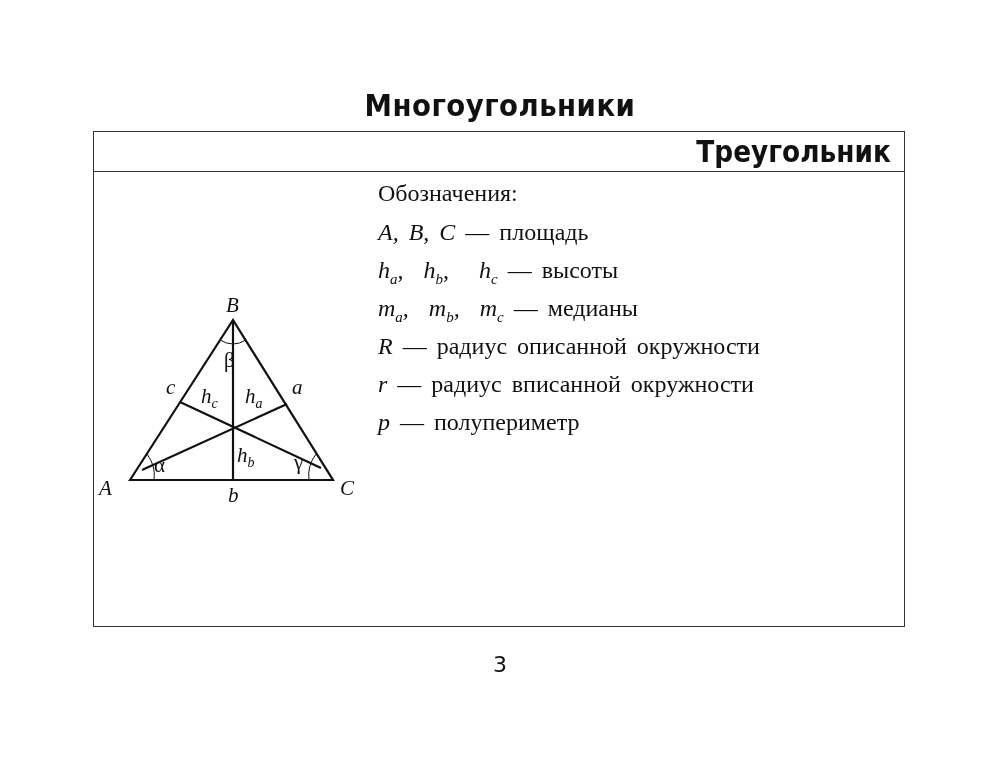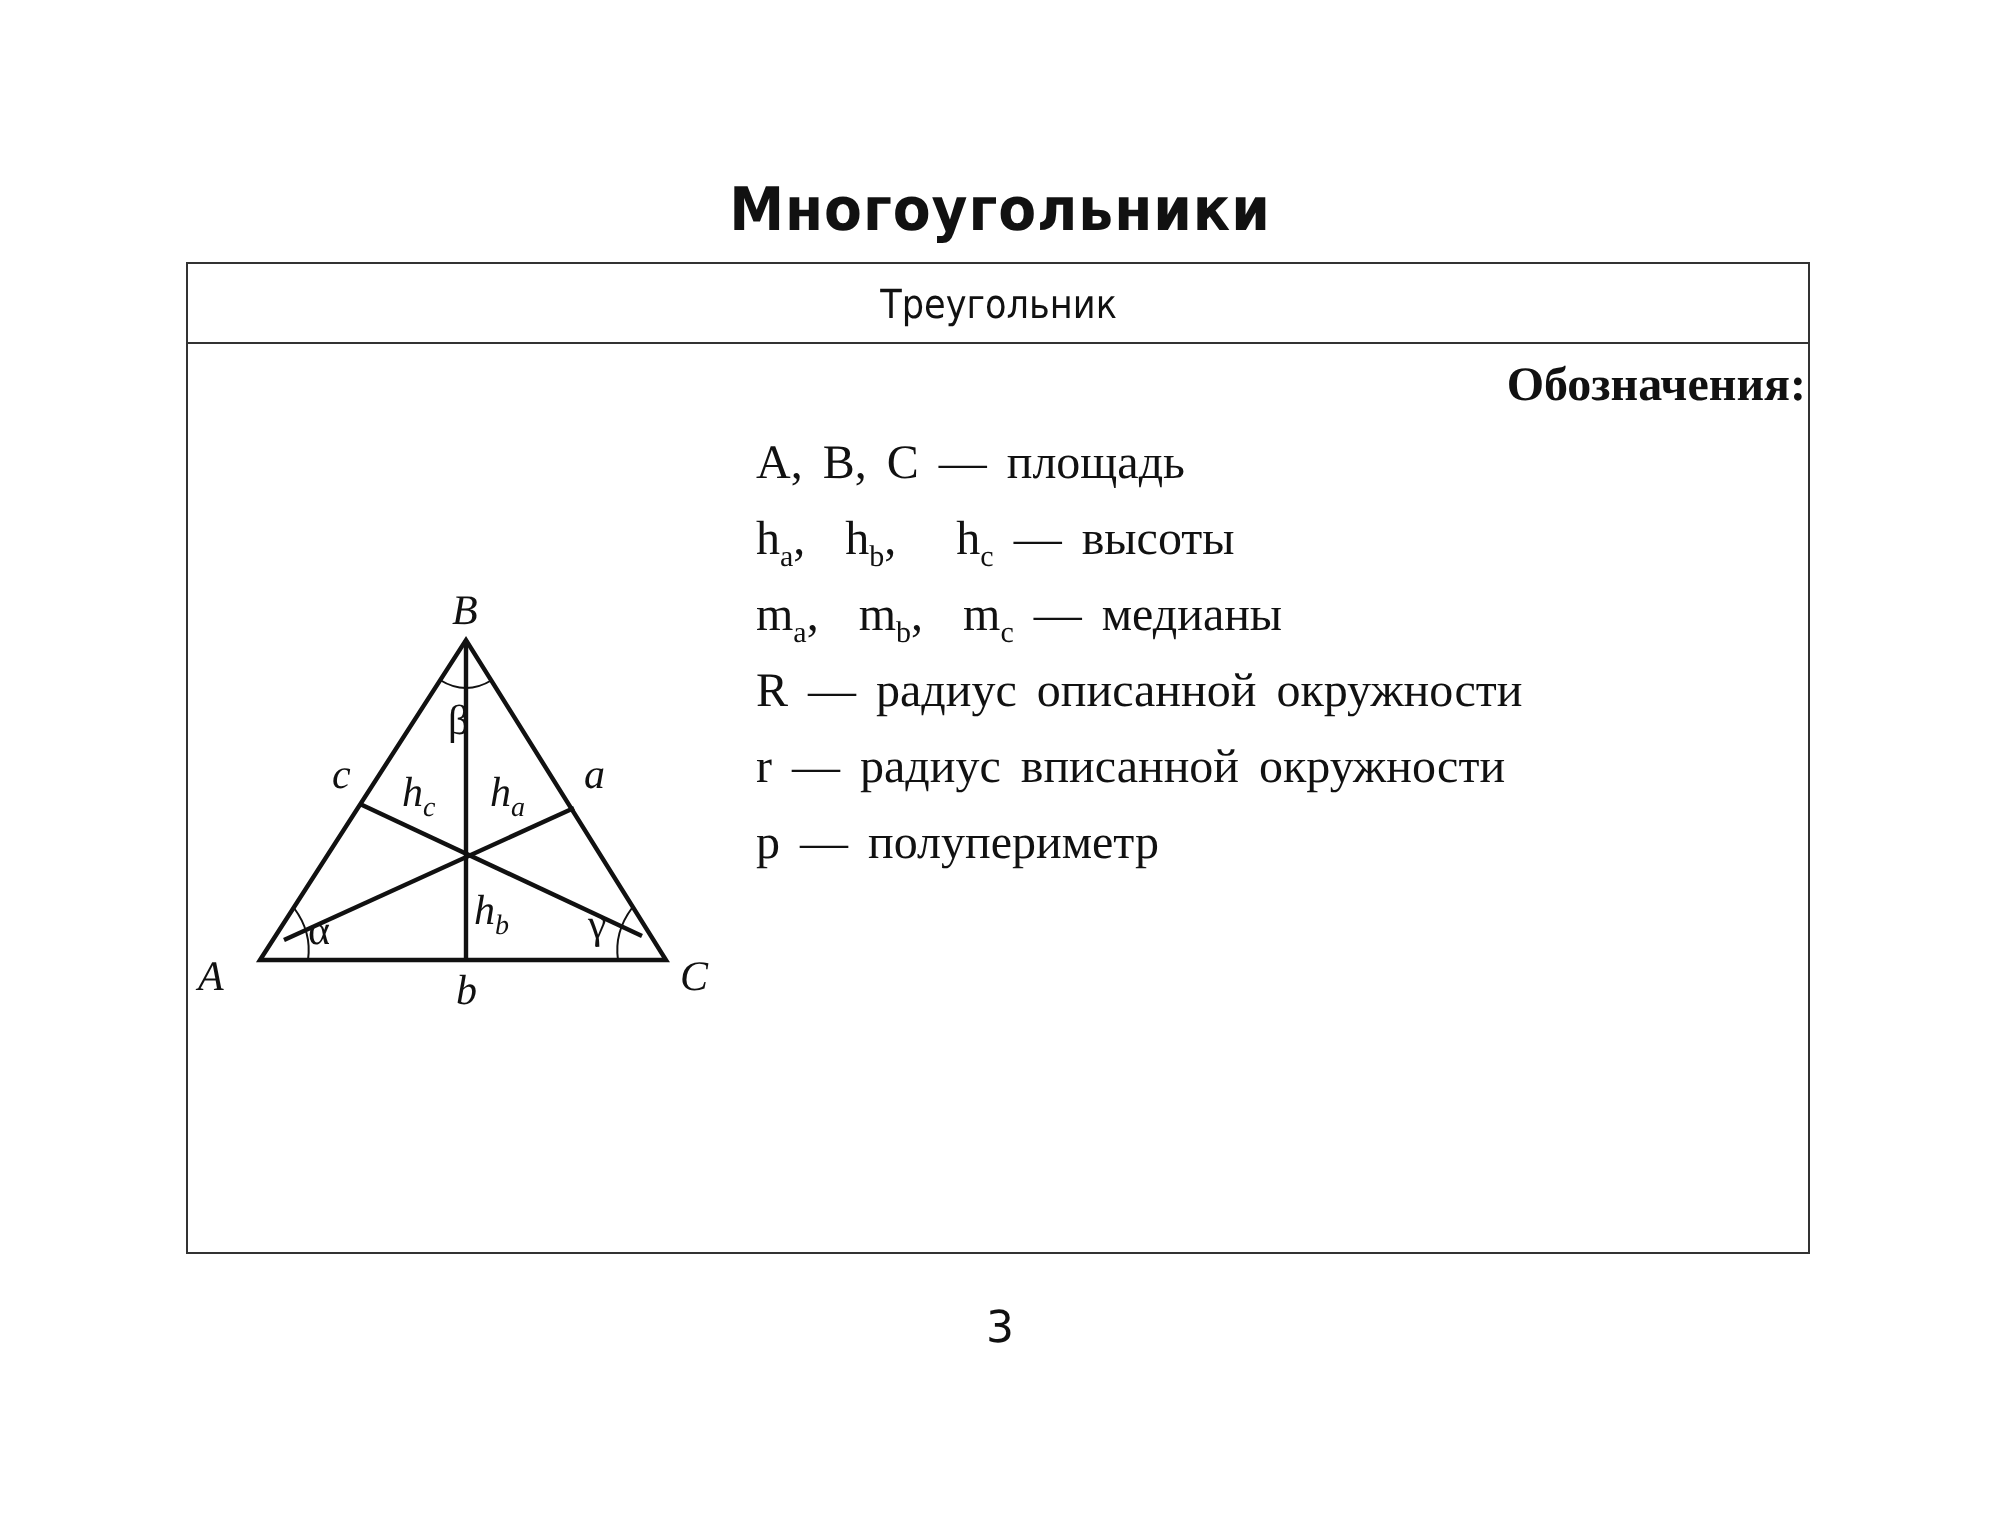--- a/index.html
+++ b/index.html
@@ -9,33 +9,33 @@
       font-family: "DejaVu Sans", sans-serif; font-weight: bold; font-size: 30px; letter-spacing: 0.5px;
       transform: scaleX(0.92);
     }
     .box {
       position: absolute; left: 93px; top: 131px; width: 812px; height: 496px;
       border: 1.5px solid #333; box-sizing: border-box;
     }
     .section-header {
       position: absolute; left: 0; top: 0; width: 100%; height: 40px;
       border-bottom: 1.5px solid #333; box-sizing: border-box;
-      text-align: center; font-family: "DejaVu Sans", sans-serif; font-weight: normal;
-      font-size: 20px; line-height: 40px;
+      text-align: right; font-family: "DejaVu Sans", sans-serif; font-weight: bold;
+      font-size: 30px; line-height: 40px;
       transform-origin: center;
     }
     .section-header span { display: inline-block; transform: scaleX(0.88); }
     .diagram { position: absolute; left: 0; top: 40px; width: 280px; height: 456px; }
     .legend {
       position: absolute; left: 284px; top: 45px; width: 525px;
       font-family: "Liberation Serif", serif; font-size: 24px; color: #111;
     }
-    .legend-title { font-weight: bold; height: 38px; line-height: 32px; text-align: right; }
+    .legend-title { font-weight: normal; height: 38px; line-height: 32px; }
     .legend-row { height: 38px; line-height: 34px; white-space: nowrap; word-spacing: 4px; }
-    .sym { }
+    .sym { font-style: italic; }
     .sym sub { font-size: 15px; vertical-align: -6px; line-height: 0; }
     .dash { margin: 0 10px; }
     .page-number {
       position: absolute; left: 0; width: 1000px; top: 652px; text-align: center;
       font-family: "DejaVu Sans", sans-serif; font-size: 22px;
     }
     svg text { font-family: "Liberation Serif", serif; }
   </style>
 </head>
 <body>

